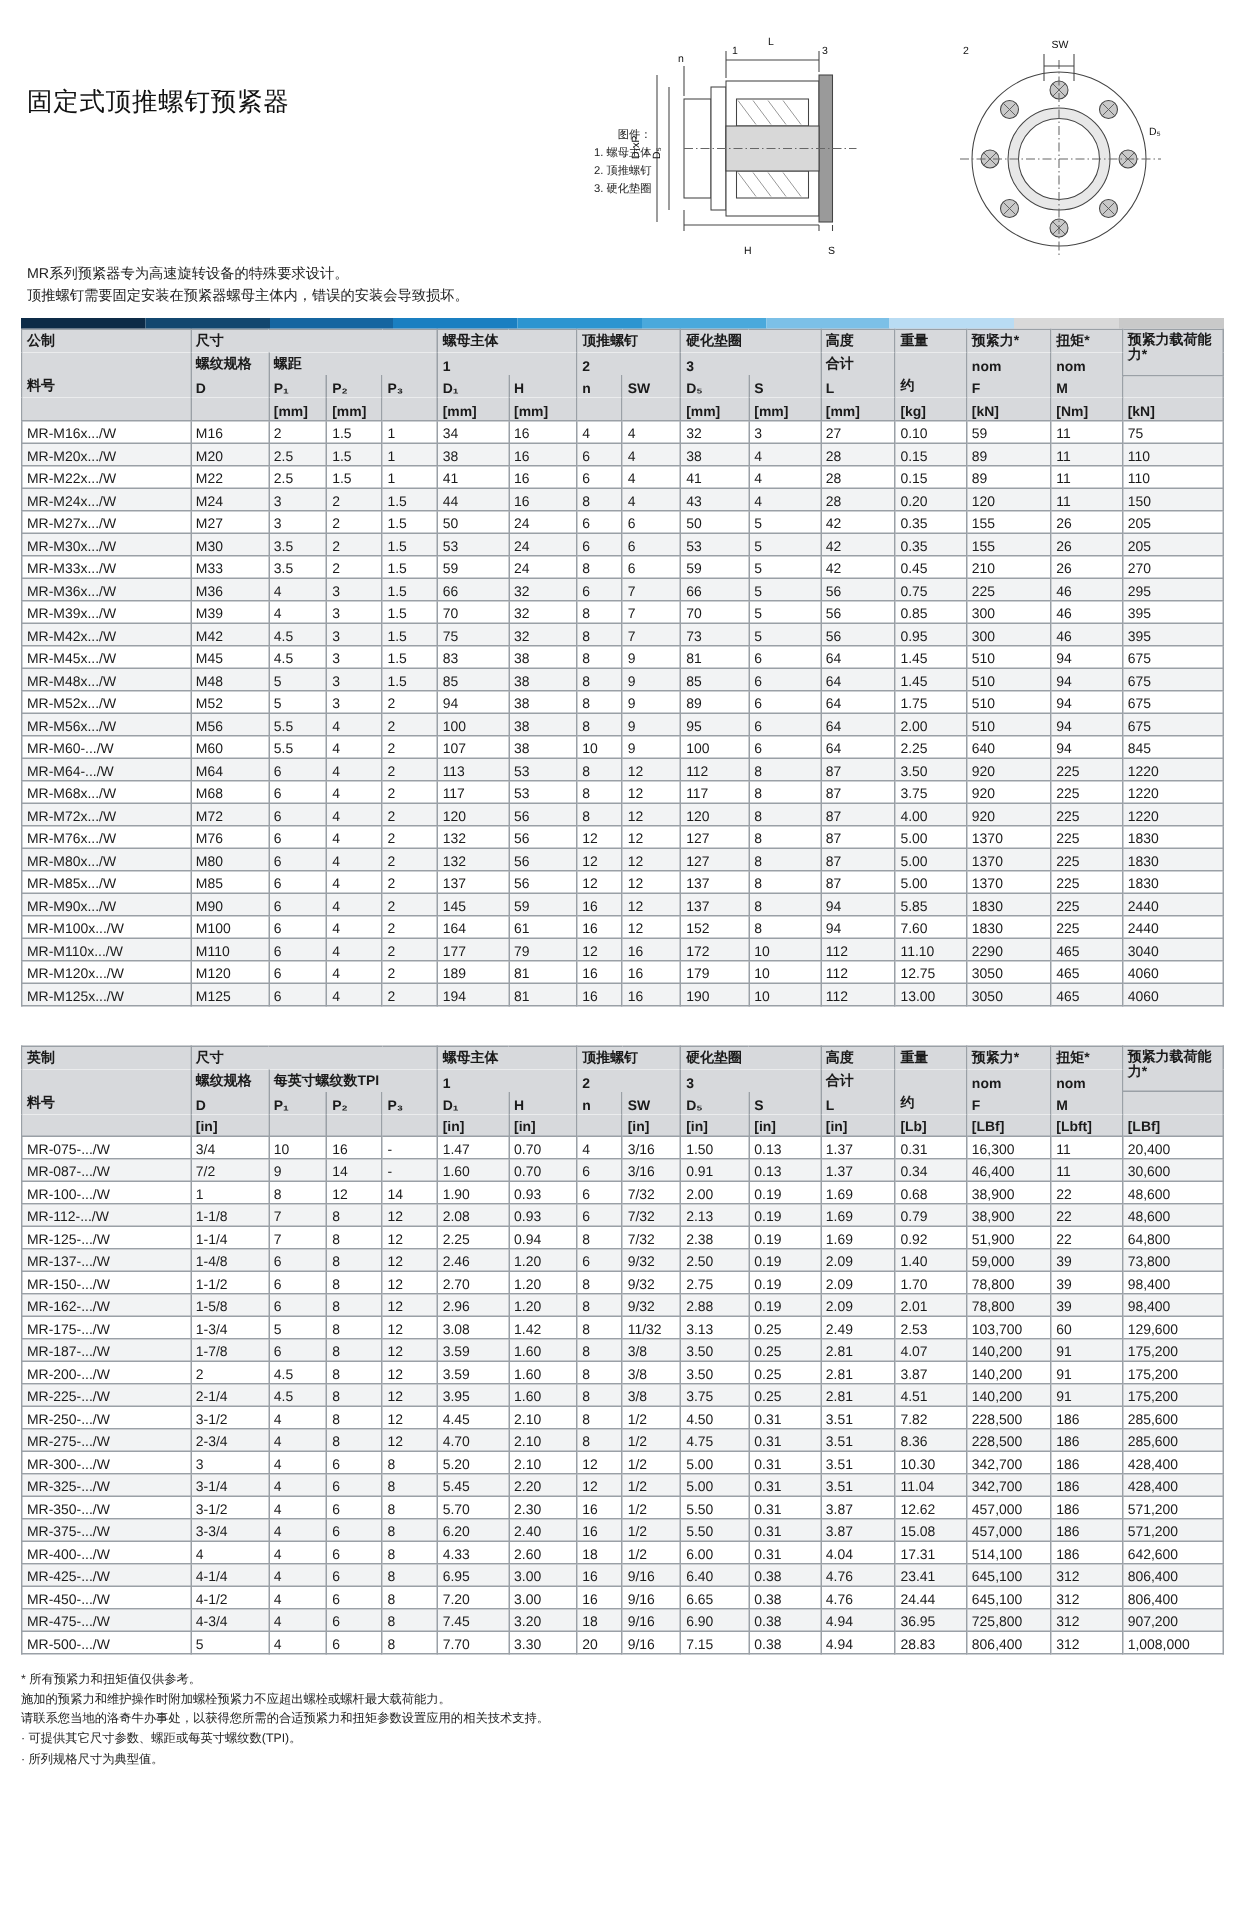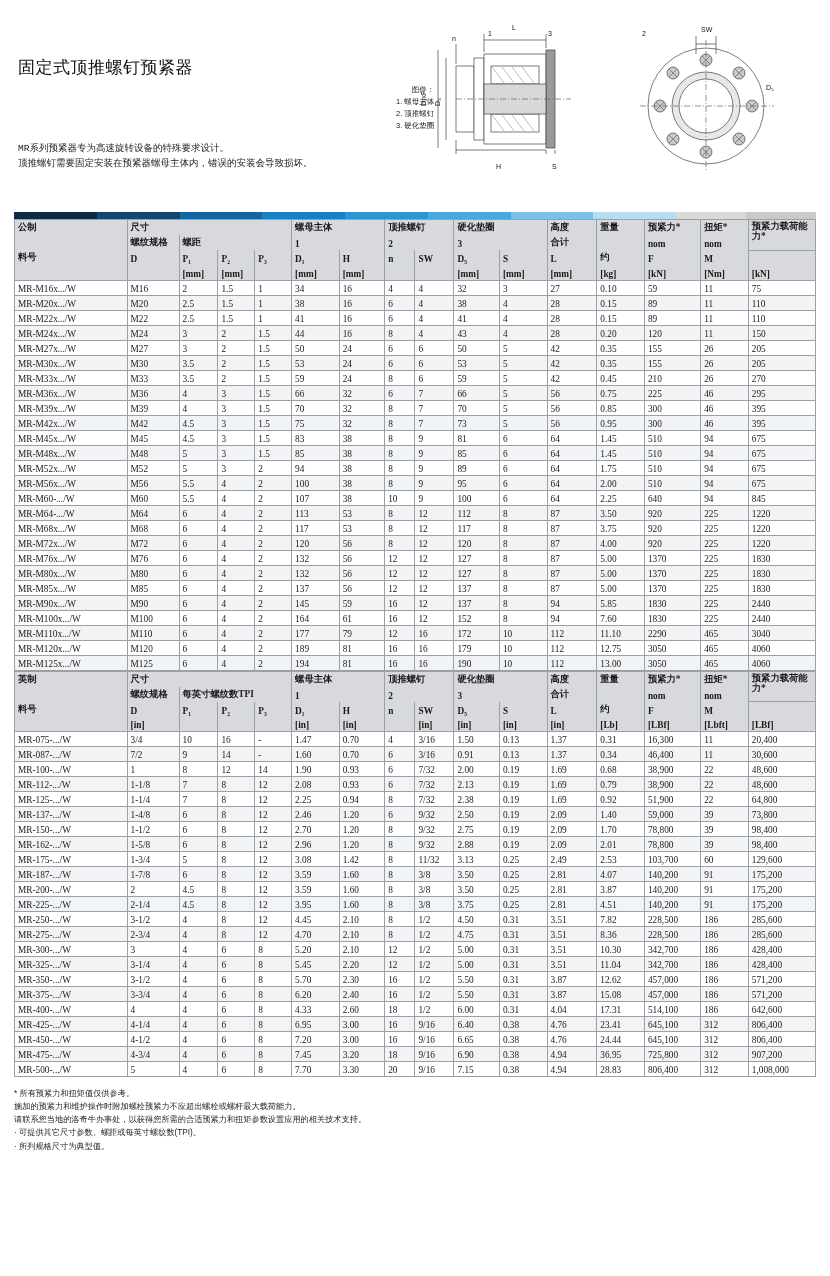--- a/index.html
+++ b/index.html
@@ -26,26 +26,25 @@
   }
   .title-sub {
     font-size: 17px;
     margin-top: 8px;
     color: #111;
     letter-spacing: 0.5px;
   }
   .intro {
     position: absolute;
     left: 4px;
-    top: 142px;
+    top: 176px;
     font-size: 9.5px;
     line-height: 1.55;
     color: #222;
     width: 420px;
-    font-family: Liberation Mono, monospace;
   }
 
   
   .diagram { position: absolute; right: 0px; top: 14px; width: 420px; height: 185px; }
   .legend {
     position: absolute;
     left: 0px;
     top: 70px;
     font-size: 7.5px;
     line-height: 1.6;
@@ -74,22 +73,22 @@
     white-space: nowrap;
     overflow: hidden;
   }
   table.spec thead td { background: #d7d9dc; font-weight: bold; }
   table.spec thead td.nb { border-bottom: none; }
   table.spec thead td.nt { border-top: none; }
   table.spec tbody td { background: #ffffff; }
   table.spec tbody tr:nth-child(even) td { background: #f2f3f4; }
   .unit { font-weight: normal; }
 
-  .tbl-wrap { margin-top: 0px; font-family: Liberation Serif, serif; }
-  .tbl-wrap.second { }
+  .tbl-wrap { margin-top: 0px; }
+  .tbl-wrap.second { margin-top: 26px; }
 
   
   .footnotes {
     margin-top: 10px;
     font-size: 8.2px;
     line-height: 1.6;
     color: #222;
     width: 620px;
   }
 </style>

